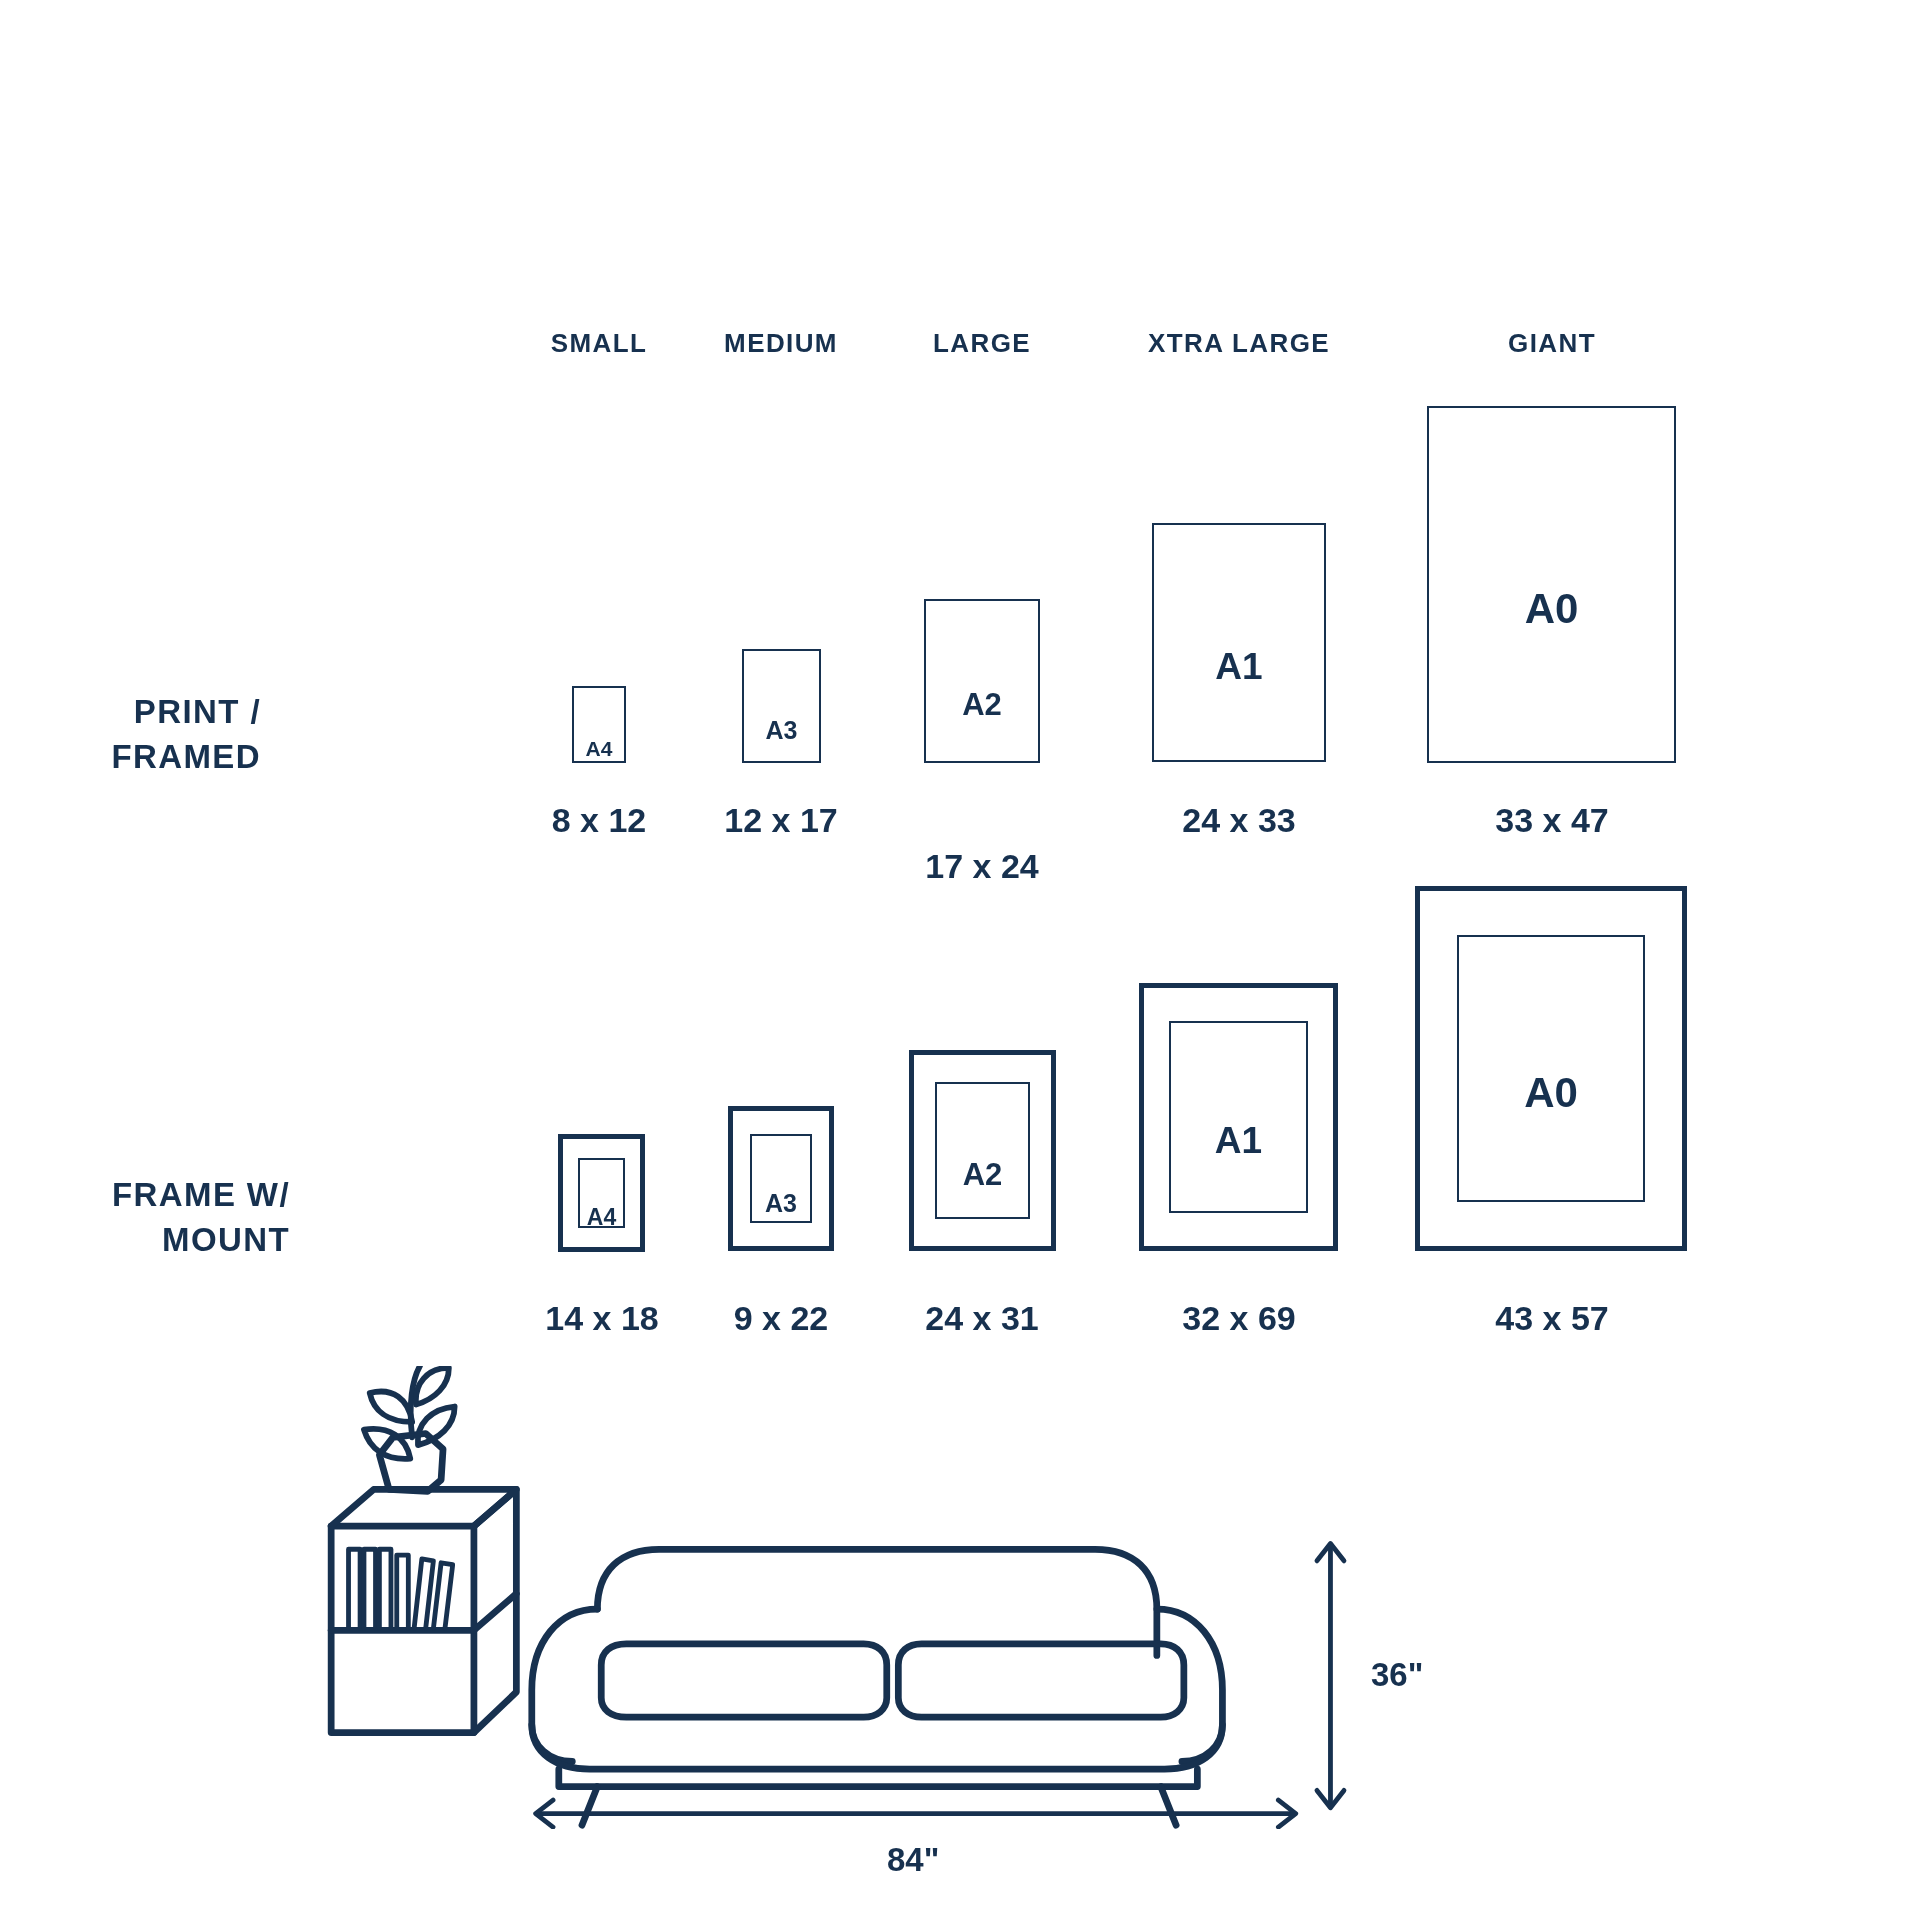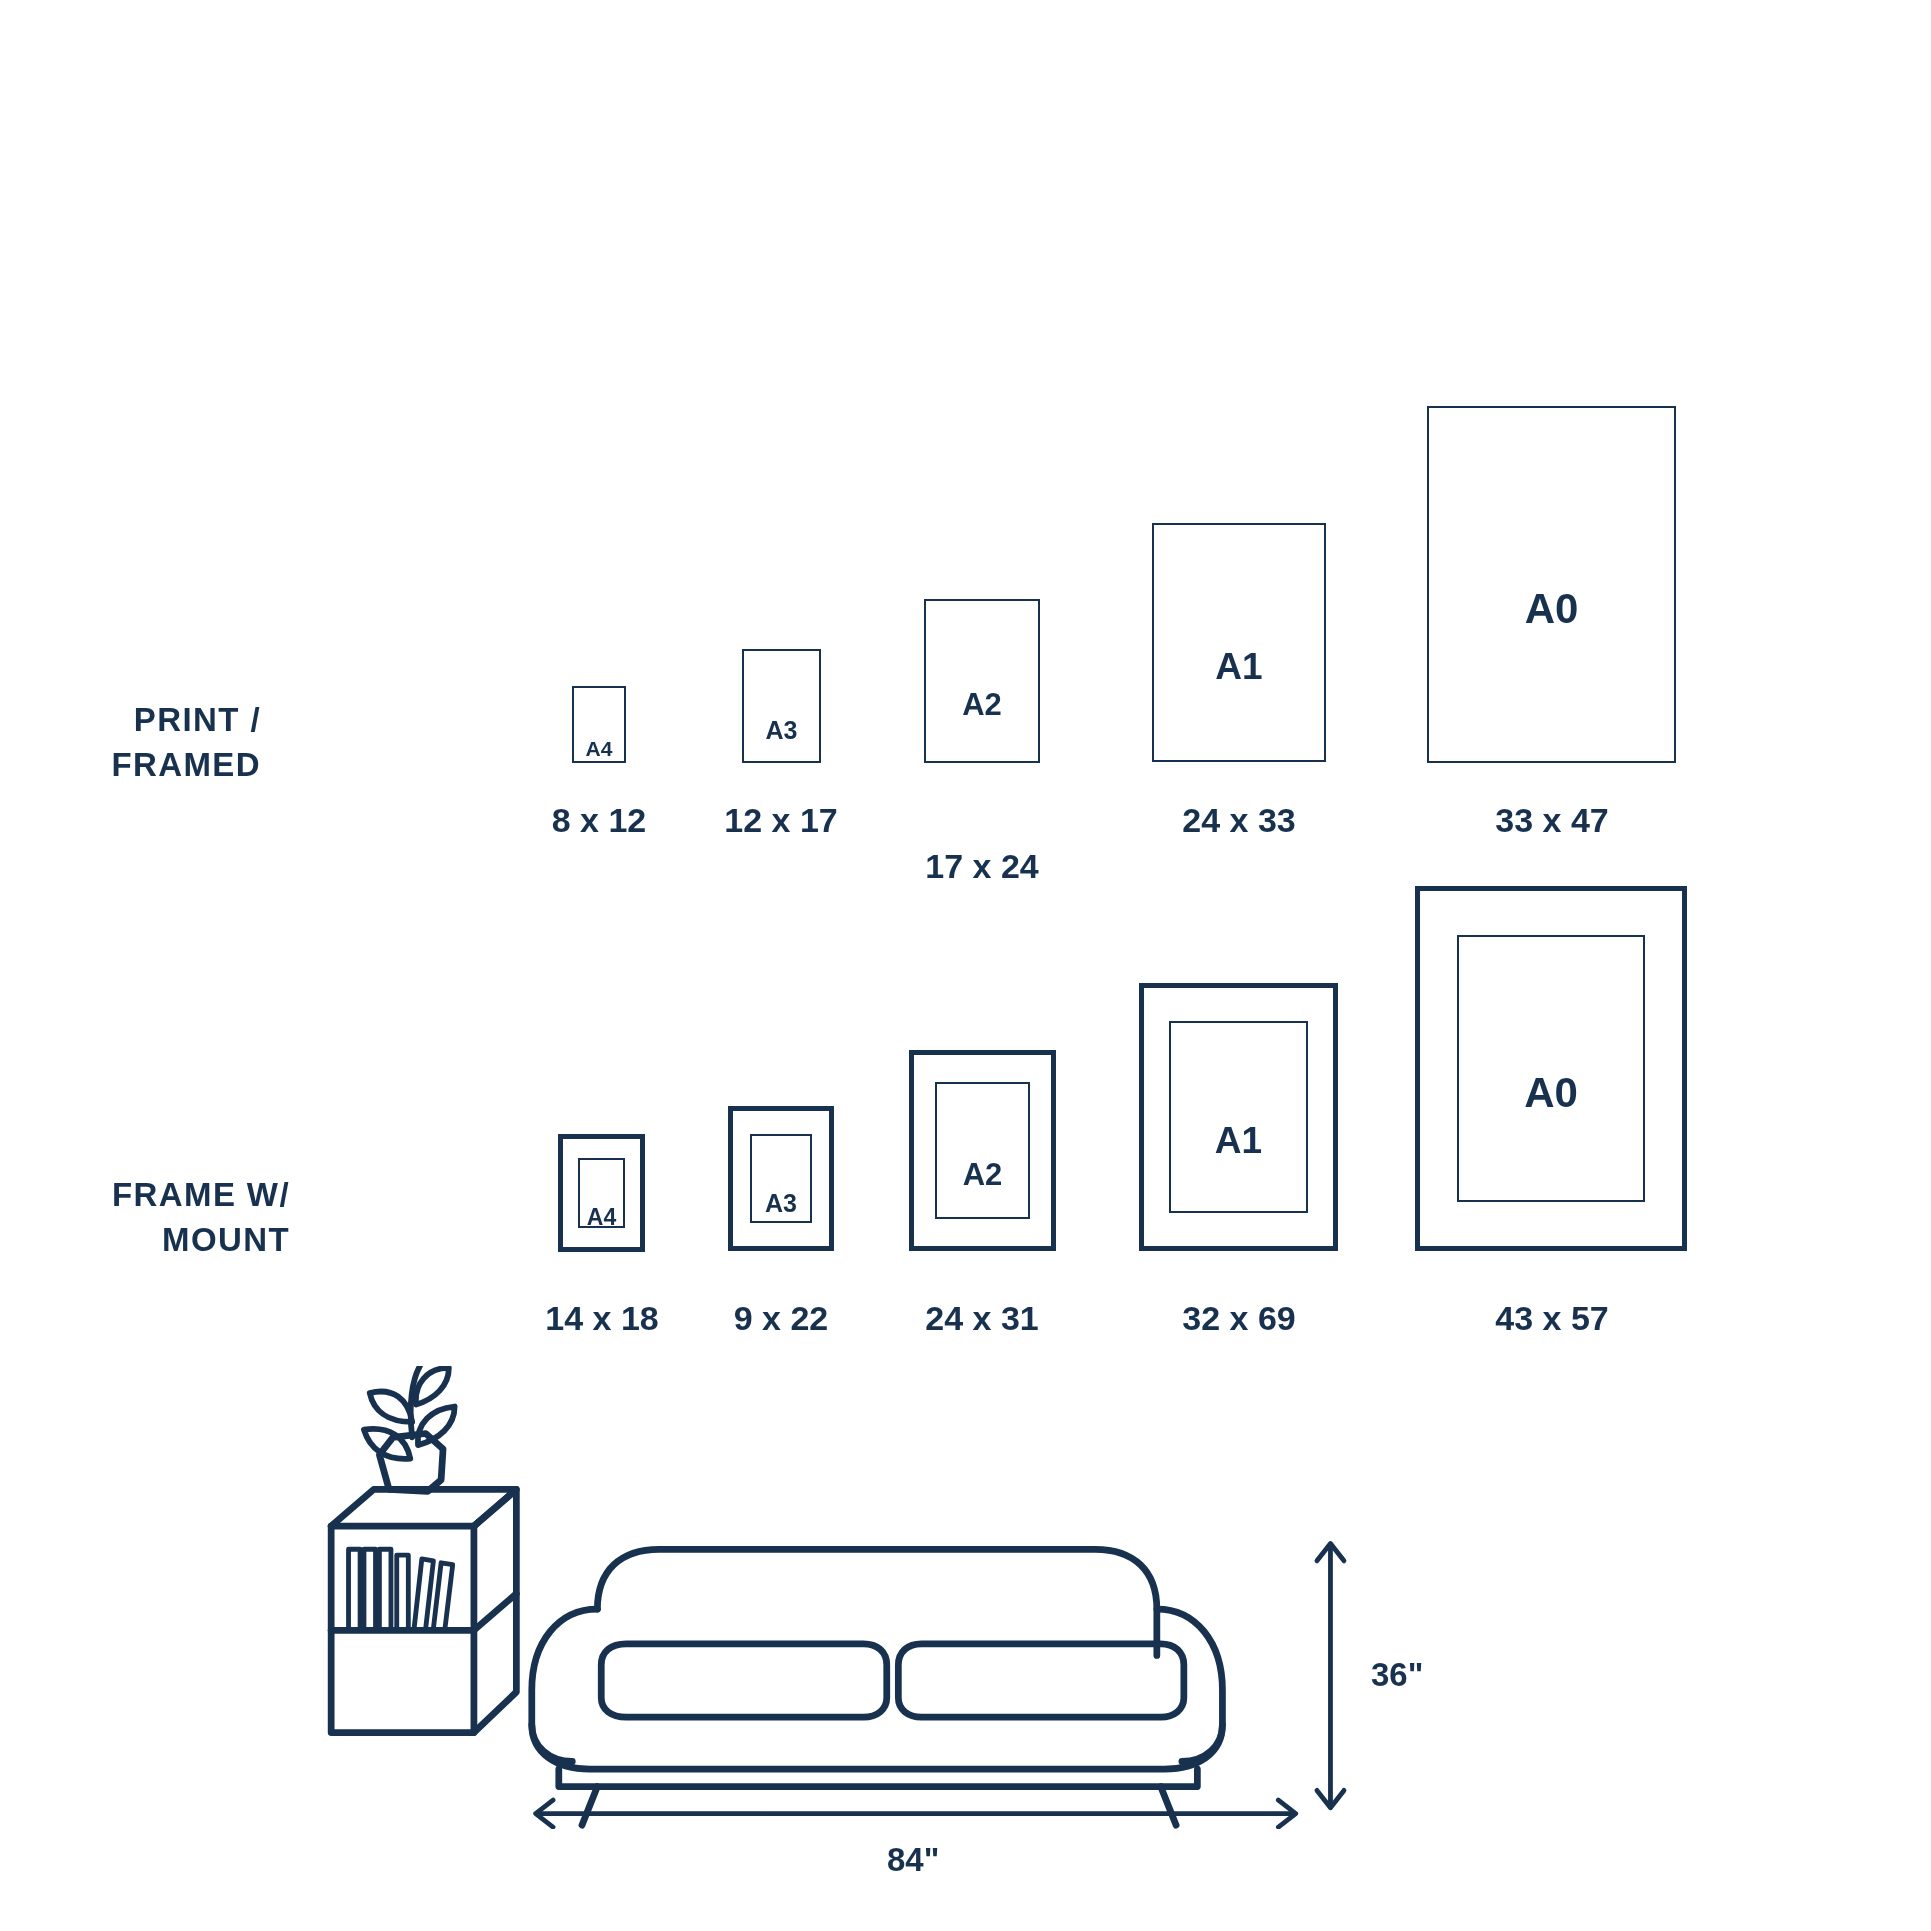--- a/index.html
+++ b/index.html
@@ -117,23 +117,30 @@
     color: #17314f;
     white-space: nowrap;
   }
 </style>
 </head>
 <body>
 
 <div id="page">
 
 
+  <div class="col-headers">
+      <div class="col-head" style="left: 97px; top: 0px;">SMALL</div>
+      <div class="col-head" style="left: 279px; top: 0px;">MEDIUM</div>
+      <div class="col-head" style="left: 480px; top: 0px;">LARGE</div>
+      <div class="col-head" style="left: 737px; top: 0px;">XTRA LARGE</div>
+      <div class="col-head" style="left: 1050px; top: 0px;">GIANT</div>
+    </div>
 
   <div id="rows-container">
-      <div class="row-label" style="right: 1670px; top: 690px; margin-top: 8px;">PRINT /
+      <div class="row-label" style="right: 1670px; top: 690px;">PRINT /
 FRAMED</div>
       <div class="frame" style="width: 54px; height: 77px; left: 572px; top: 686px;">
         <div class="frame-label" style="top: 50%; font-size: 21px;">A4</div>
       </div>
       <div class="dim-label" style="left: 599px; top: 801px;">8 x 12</div>
       <div class="frame" style="width: 79px; height: 114px; left: 742px; top: 649px;">
         <div class="frame-label" style="top: 50%; font-size: 25px;">A3</div>
       </div>
       <div class="dim-label" style="left: 781px; top: 801px;">12 x 17</div>
       <div class="frame" style="width: 116px; height: 164px; left: 924px; top: 599px;">

